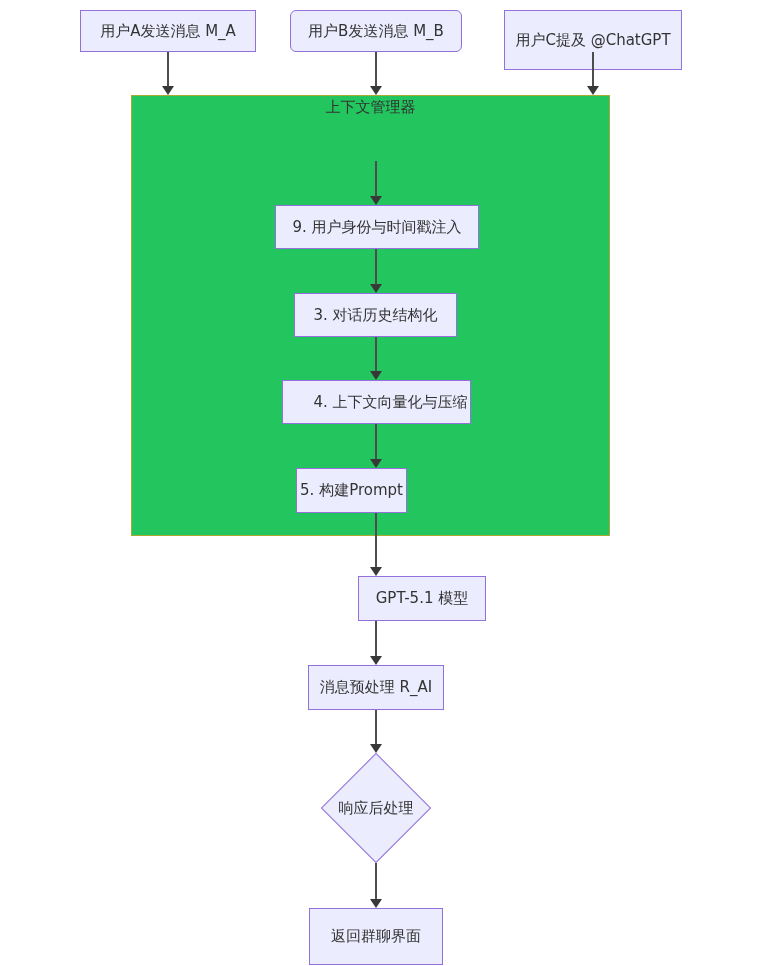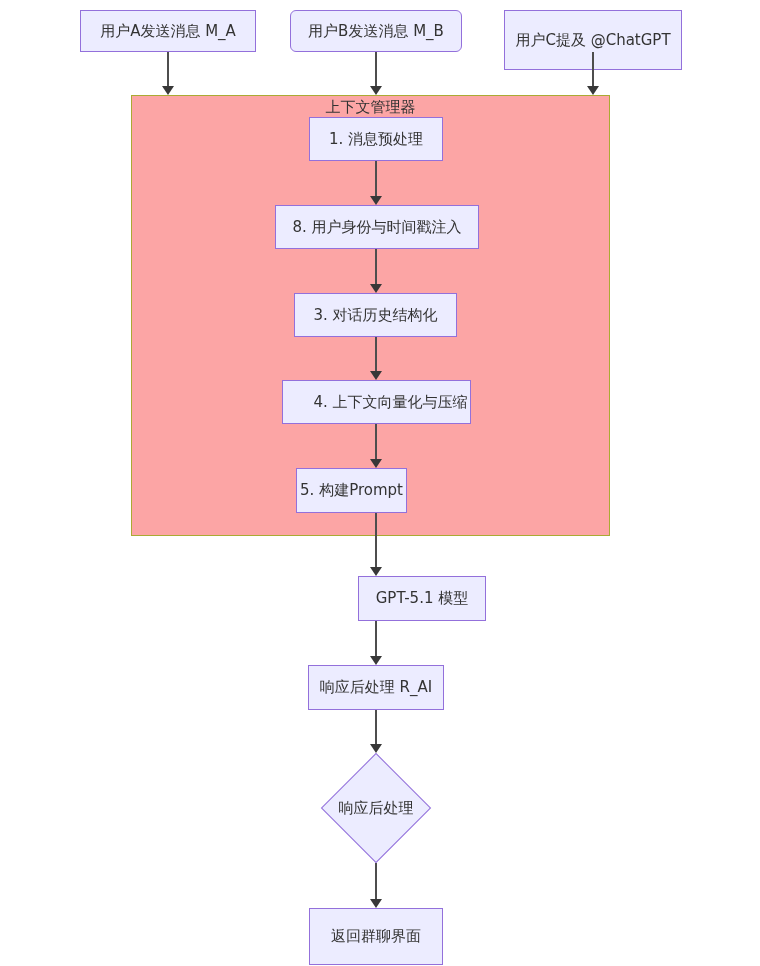--- a/index.html
+++ b/index.html
@@ -28,21 +28,21 @@
   }
   
   #node-user-a { left: 80px;  top: 10px; width: 176px; height: 42px; }
   #node-user-b { left: 290px; top: 10px; width: 172px; height: 42px; border-radius: 6px; }
   #node-user-c { left: 504px; top: 10px; width: 178px; height: 60px; }
   
   .cluster {
     position: absolute;
     left: 131px; top: 95px; width: 479px; height: 441px;
     box-sizing: border-box;
-    background: #fca5a5;
+    background: #22c55e;
     border: 1px solid #AAAA33;
     z-index: 1;
   }
   .cluster-title {
     position: absolute;
     left: 0; top: 2px; width: 100%;
     text-align: center;
     font-size: 15px;
     color: #333333;
   }
@@ -119,27 +119,24 @@
   </div>
 
   <div class="edge" style="left:162px; top:52px; height:43px;"></div>
   <div class="edge" style="left:370px; top:52px; height:43px;"></div>
   <div class="edge" style="left:587px; top:52px; height:43px;"></div>
 
   <div class="cluster">
     <div class="cluster-title">上下文管理器</div>
   </div>
 
-  <div class="node" id="step-1">
-    <span>1. 消息预处理</span>
-  </div>
   <div class="edge" style="left:370px; top:161px; height:44px;"></div>
 
   <div class="node" id="step-2">
-    <span>8. 用户身份与时间戳注入</span>
+    <span>9. 用户身份与时间戳注入</span>
   </div>
   <div class="edge" style="left:370px; top:249px; height:44px;"></div>
 
   <div class="node" id="step-3">
     <span>3. 对话历史结构化</span>
   </div>
   <div class="edge" style="left:370px; top:337px; height:43px;"></div>
 
   <div class="node" id="step-4">
     <span>4. 上下文向量化与压缩</span>
@@ -151,21 +148,21 @@
   </div>
 
   <div class="edge" style="left:370px; top:513px; height:63px;"></div>
 
   <div class="node" id="node-model">
     <span>GPT-5.1 模型</span>
   </div>
   <div class="edge" style="left:370px; top:621px; height:44px;"></div>
 
   <div class="node" id="node-response">
-    <span>响应后处理 R_AI</span>
+    <span>消息预处理 R_AI</span>
   </div>
   <div class="edge" style="left:370px; top:710px; height:43px;"></div>
 
   <div class="diamond-wrap">
     <div class="diamond-shape"></div>
     <div class="diamond-label">响应后处理</div>
   </div>
   <div class="edge" style="left:370px; top:863px; height:45px;"></div>
 
   <div class="node" id="node-final">

